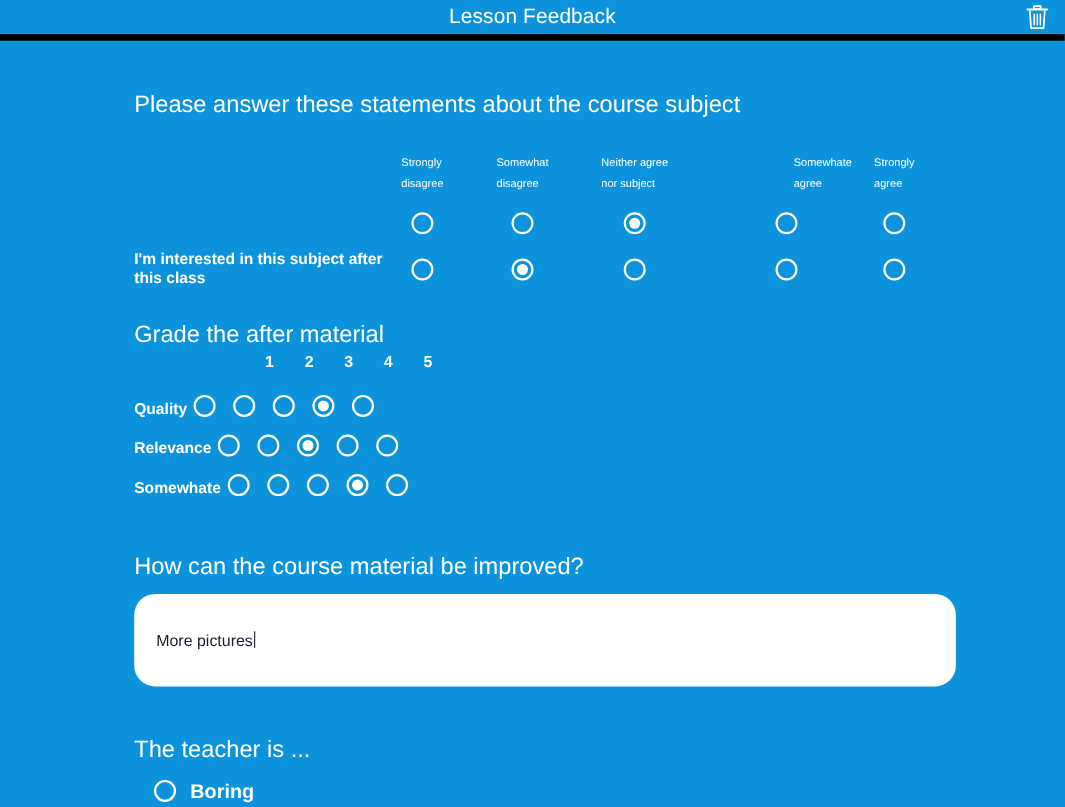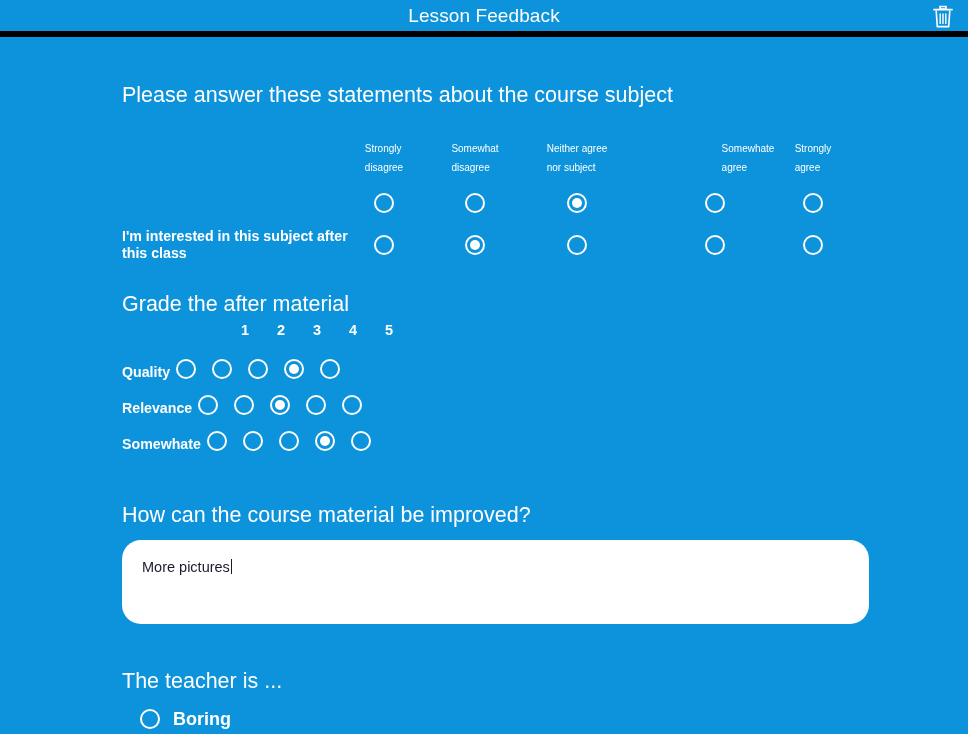--- a/index.html
+++ b/index.html
@@ -178,21 +178,21 @@
   #sec-improve { left: 122px; top: 467px; }
   .improve-box {
     position: absolute;
     top: 36px;
     left: 0;
     width: 747px;
     height: 84px;
     background: #ffffff;
     border-radius: 19px;
     box-sizing: border-box;
-    padding: 18px 20px;
+    padding: 34px 20px;
     cursor: text;
   }
   .improve-text {
     font-size: 14.5px;
     color: #1a1a2e;
     font-family: "Liberation Sans", sans-serif;
     line-height: 1.2;
     white-space: pre-wrap;
   }
   .caret {

